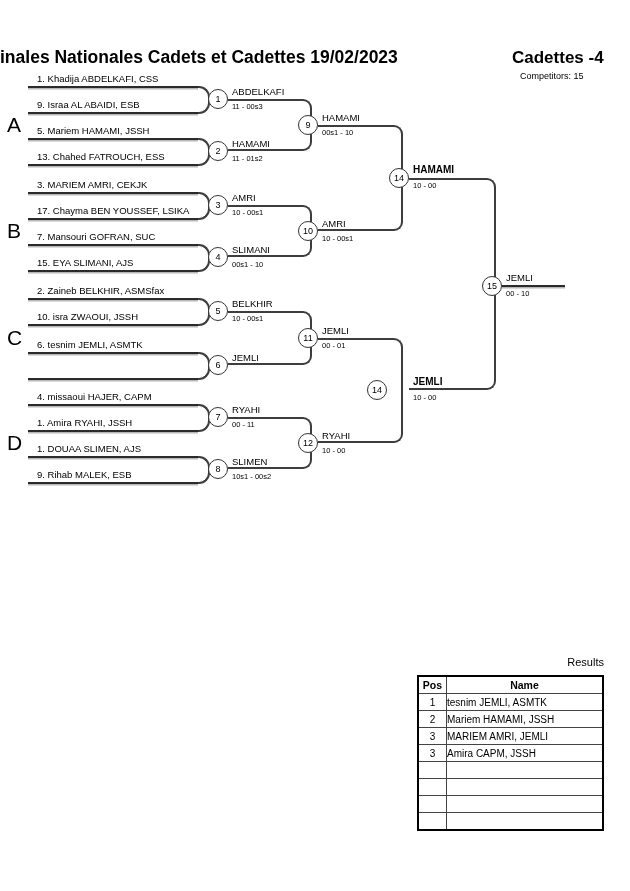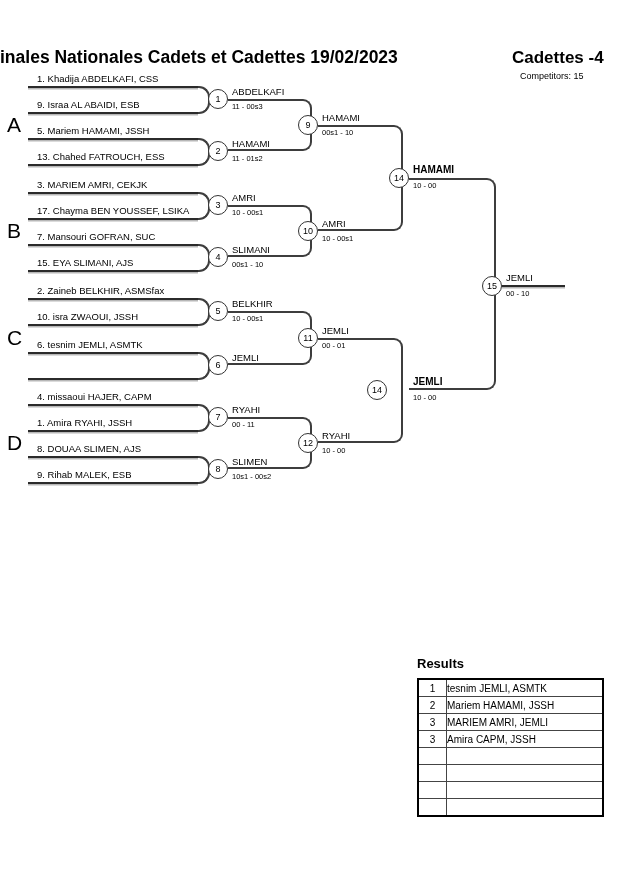--- a/index.html
+++ b/index.html
@@ -22,21 +22,21 @@
     border-top:2px solid #3d3d3d;border-right:2px solid #3d3d3d;border-top-right-radius:9px;}
   .conn-up{position:absolute;box-sizing:border-box;
     border-bottom:2px solid #3d3d3d;border-right:2px solid #3d3d3d;border-bottom-right-radius:9px;}
   .mcircle{position:absolute;width:20px;height:20px;box-sizing:border-box;border:1.5px solid #333;
     border-radius:50%;background:#fff;z-index:4;display:flex;align-items:center;justify-content:center;
     font-size:9px;}
   .wname{position:absolute;font-size:9.5px;line-height:11px;white-space:nowrap;z-index:5;}
   .wname.bold{font-weight:bold;font-size:10px;}
   .score{position:absolute;font-size:7.5px;line-height:9px;white-space:nowrap;z-index:5;}
   .results{position:absolute;left:417px;top:656px;width:187px;}
-  .results-title{text-align:left;font-weight:bold;font-size:13px;margin-bottom:7px;}
+  .results-title{text-align:right;font-weight:normal;font-size:11px;margin-bottom:7px;}
   table.rtable{border-collapse:collapse;width:187px;border:2px solid #000;background:#fff;}
   table.rtable th,table.rtable td{border:1px solid #444;font-size:10px;height:16px;padding:0 0 0 0;}
   table.rtable th{font-weight:bold;font-size:10.5px;text-align:center;}
   td.pos{width:27px;text-align:center;}
   td.nm{text-align:left;padding-left:6px;}
 </style>
 </head>
 <body>
 
 <div class="page">
@@ -99,21 +99,21 @@
   <div class="curve-up" style="top:365px;height:15px"></div>
 
   <div class="pname" style="top:391px">4. missaoui HAJER, CAPM</div>
   <div class="hline seedline" style="top:404px"></div>
   <div class="curve-down" style="top:404px;height:13px"></div>
 
   <div class="pname" style="top:417px">1. Amira RYAHI, JSSH</div>
   <div class="hline seedline" style="top:430px"></div>
   <div class="curve-up" style="top:417px;height:15px"></div>
 
-  <div class="pname" style="top:443px">8. DOUAA SLIMEN, AJS</div>
+  <div class="pname" style="top:443px">1. DOUAA SLIMEN, AJS</div>
   <div class="hline seedline" style="top:456px"></div>
   <div class="curve-down" style="top:456px;height:13px"></div>
 
   <div class="pname" style="top:469px">9. Rihab MALEK, ESB</div>
   <div class="hline seedline" style="top:482px"></div>
   <div class="curve-up" style="top:469px;height:15px"></div>
 
   <div class="conn-down" style="left:228px;top:99px;width:84px;height:26px"></div>
   <div class="conn-up" style="left:228px;top:125px;width:84px;height:26px"></div>
   <div class="conn-down" style="left:228px;top:205px;width:84px;height:26px"></div>
@@ -210,20 +210,24 @@
   <div class="wname bold" style="left:413px;top:376px">JEMLI</div>
   <div class="score" style="left:413px;top:393px">10 - 00</div>
 
   <div class="wname" style="left:506px;top:272px">JEMLI</div>
   <div class="score" style="left:506px;top:289px">00 - 10</div>
 
   <div class="results">
     <div class="results-title">Results</div>
     <table class="rtable">
       <tbody>
+          <tr>
+        <th style="width:27px">Pos</th>
+        <th>Name</th>
+      </tr>
       <tr>
         <td class="pos">1</td>
         <td class="nm">tesnim JEMLI, ASMTK</td>
       </tr>
       <tr>
         <td class="pos">2</td>
         <td class="nm">Mariem HAMAMI, JSSH</td>
       </tr>
       <tr>
         <td class="pos">3</td>

